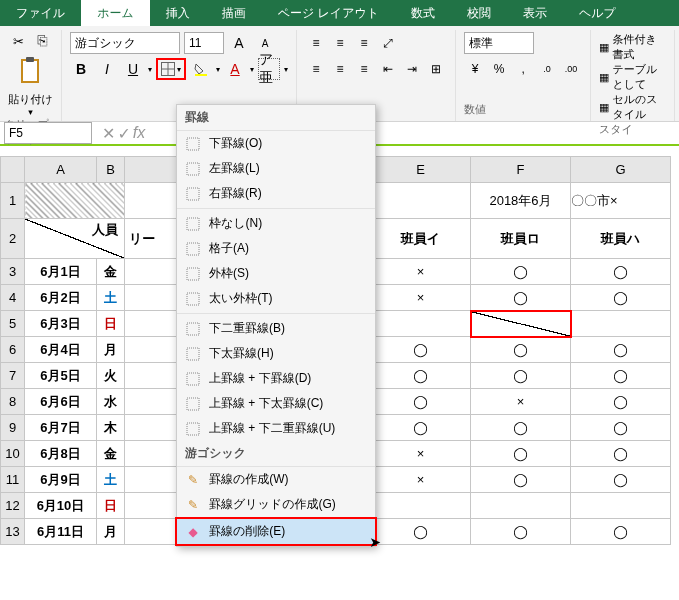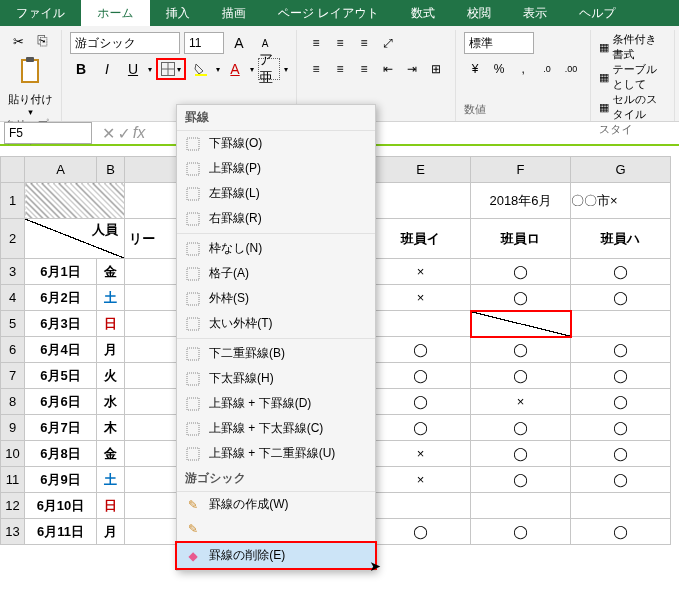--- a/index.html
+++ b/index.html
@@ -337,28 +337,20 @@
           </svg>
         </span>
         <span>下罫線(O)</span>
       </div>
       <div class="dd-item">
         <span class="ic">
           <svg class="bicon" viewBox="0 0 14 14">
             <rect x="1" y="1" width="12" height="12" fill="none" stroke="#888" stroke-dasharray="1,1"></rect>
           </svg>
         </span>
-        <span>上罫線(P)</span>
-      </div>
-      <div class="dd-item">
-        <span class="ic">
-          <svg class="bicon" viewBox="0 0 14 14">
-            <rect x="1" y="1" width="12" height="12" fill="none" stroke="#888" stroke-dasharray="1,1"></rect>
-          </svg>
-        </span>
         <span>左罫線(L)</span>
       </div>
       <div class="dd-item">
         <span class="ic">
           <svg class="bicon" viewBox="0 0 14 14">
             <rect x="1" y="1" width="12" height="12" fill="none" stroke="#888" stroke-dasharray="1,1"></rect>
           </svg>
         </span>
         <span>右罫線(R)</span>
       </div>
@@ -442,20 +434,21 @@
       <div class="dd-item">
         <span class="ic">
           <span style="color:#cb8b2b">✎</span>
         </span>
         <span>罫線の作成(W)</span>
       </div>
       <div class="dd-item">
         <span class="ic">
           <span style="color:#cb8b2b">✎</span>
         </span>
+        <span>罫線グリッドの作成(G)</span>
       </div>
       <div class="dd-item hl boxed">
         <span class="ic">
           <span style="color:#e85a8f">◆</span>
         </span>
         <span>罫線の削除(E)</span>
         <span class="cursor-arrow">➤</span>
       </div>
     </div>
 </div>

